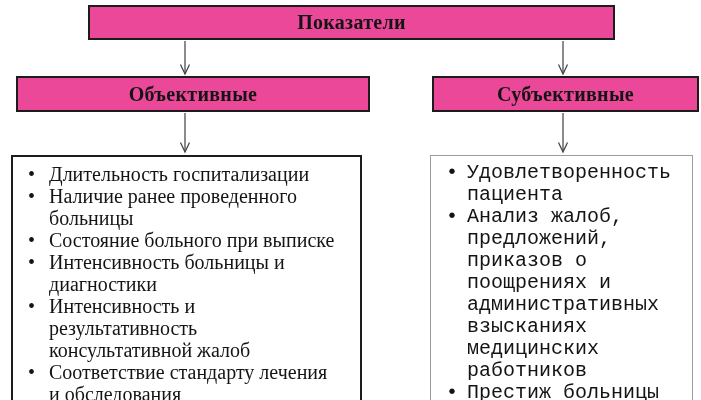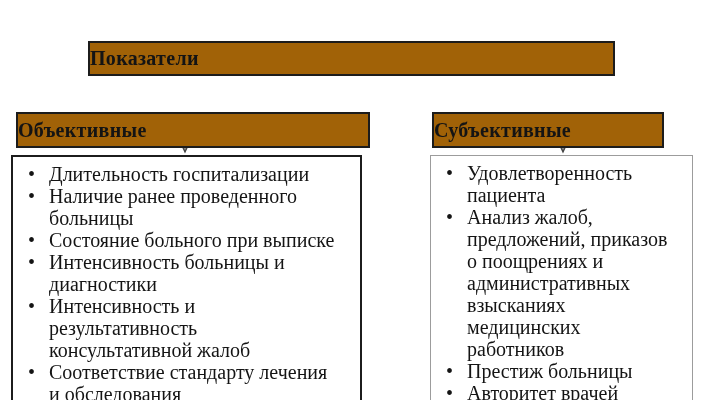--- a/index.html
+++ b/index.html
@@ -18,36 +18,36 @@
   }
   .arrows {
     position: absolute;
     left: 0;
     top: 0;
     pointer-events: none;
   }
   .box {
     position: absolute;
     box-sizing: border-box;
-    background: #a16207;
+    background: #ec4899;
     border: 2px solid #1c1c1c;
     display: flex;
     align-items: center;
+    justify-content: center;
     text-align: center;
-    margin-top: 36px;
   }
   .box .box-label {
     font-weight: bold;
     font-size: 20px;
     letter-spacing: 0.3px;
     white-space: nowrap;
   }
   .root-box   { left: 88px;  top: 5px;   width: 527px; height: 35px; }
   .hdr-left   { left: 16px;   top: 76px;  width: 354px; height: 36px; }
-  .hdr-right  { left: 432px; top: 76px;  width: 232px; height: 36px; }
+  .hdr-right  { left: 432px; top: 76px;  width: 267px; height: 36px; }
   .listbox {
     position: absolute;
     box-sizing: border-box;
     background: #ffffff;
     font-size: 20px;
     line-height: 22px;
   }
   .list-left {
     left: 11px; top: 155px; width: 351px; min-height: 233px;
     border: 2px solid #1c1c1c;
@@ -59,21 +59,21 @@
   .itemlist {
     margin: 0;
     padding: 6px 0 4px 36px;
     list-style: none;
   }
   .itemlist li {
     position: relative;
     margin: 0;
   }
   .list-left  .itemlist li { max-width: 292px; }
-  .list-right .itemlist li { max-width: 210px; }
+  .list-right .itemlist li { max-width: 210px; font-family: Liberation Mono, monospace; }
   .itemlist li::before {
     content: "\2022";
     position: absolute;
     left: -21px;
     top: 0;
   }
 </style>
 </head>
 <body>
 

